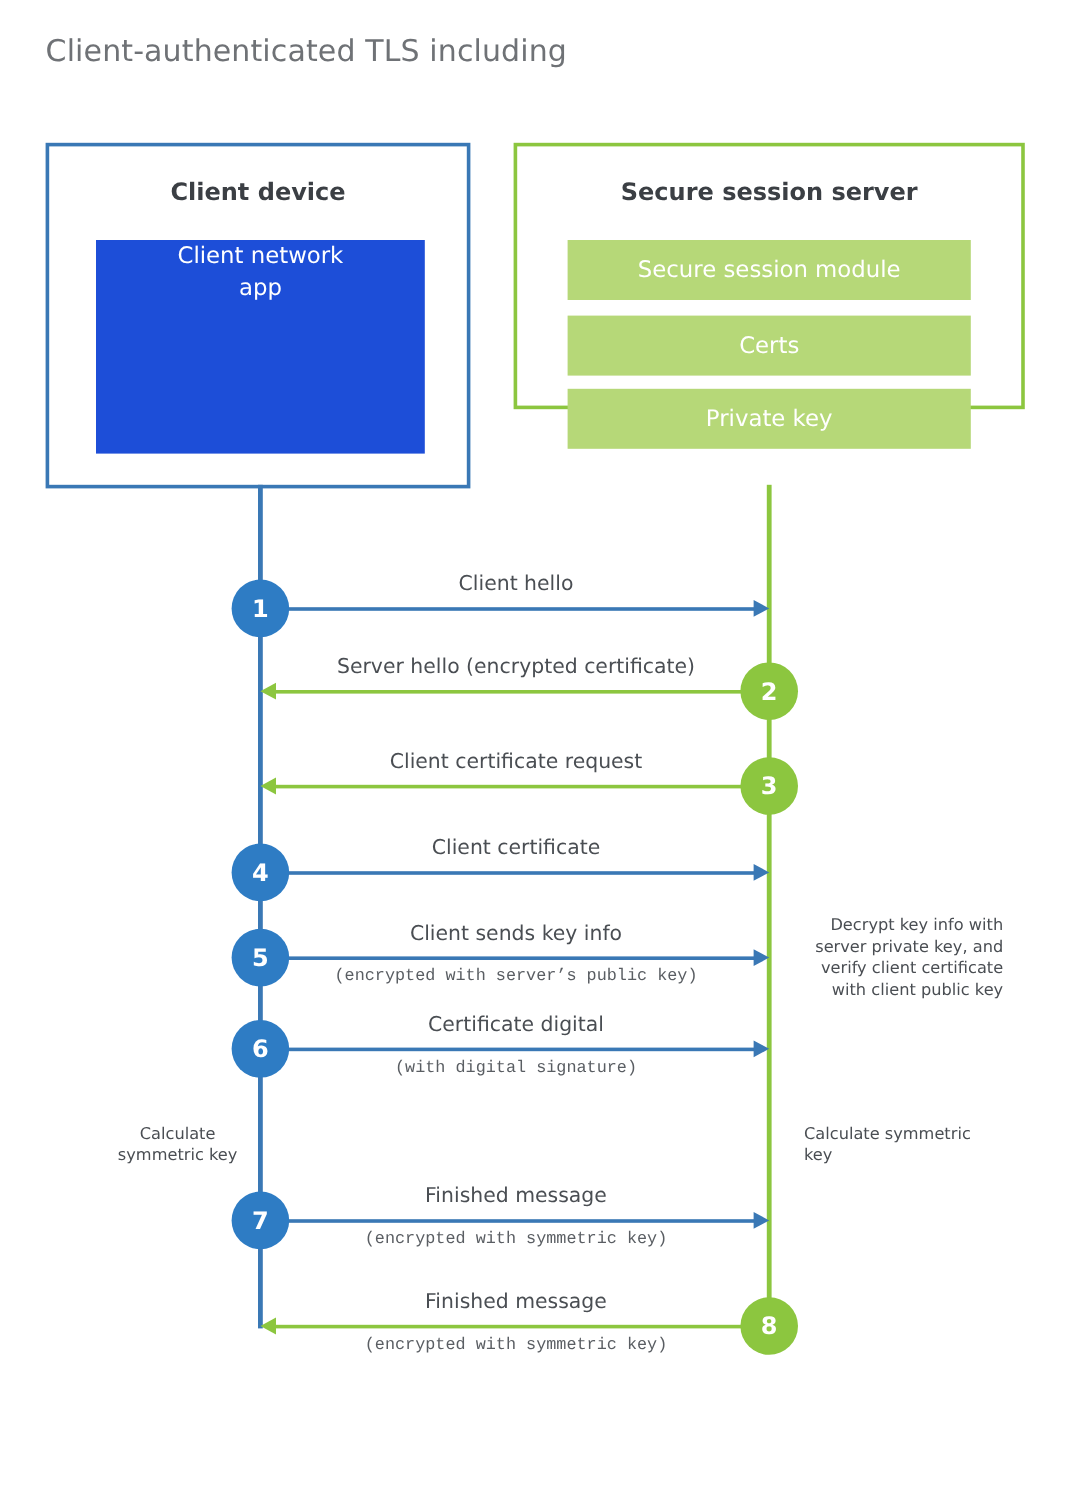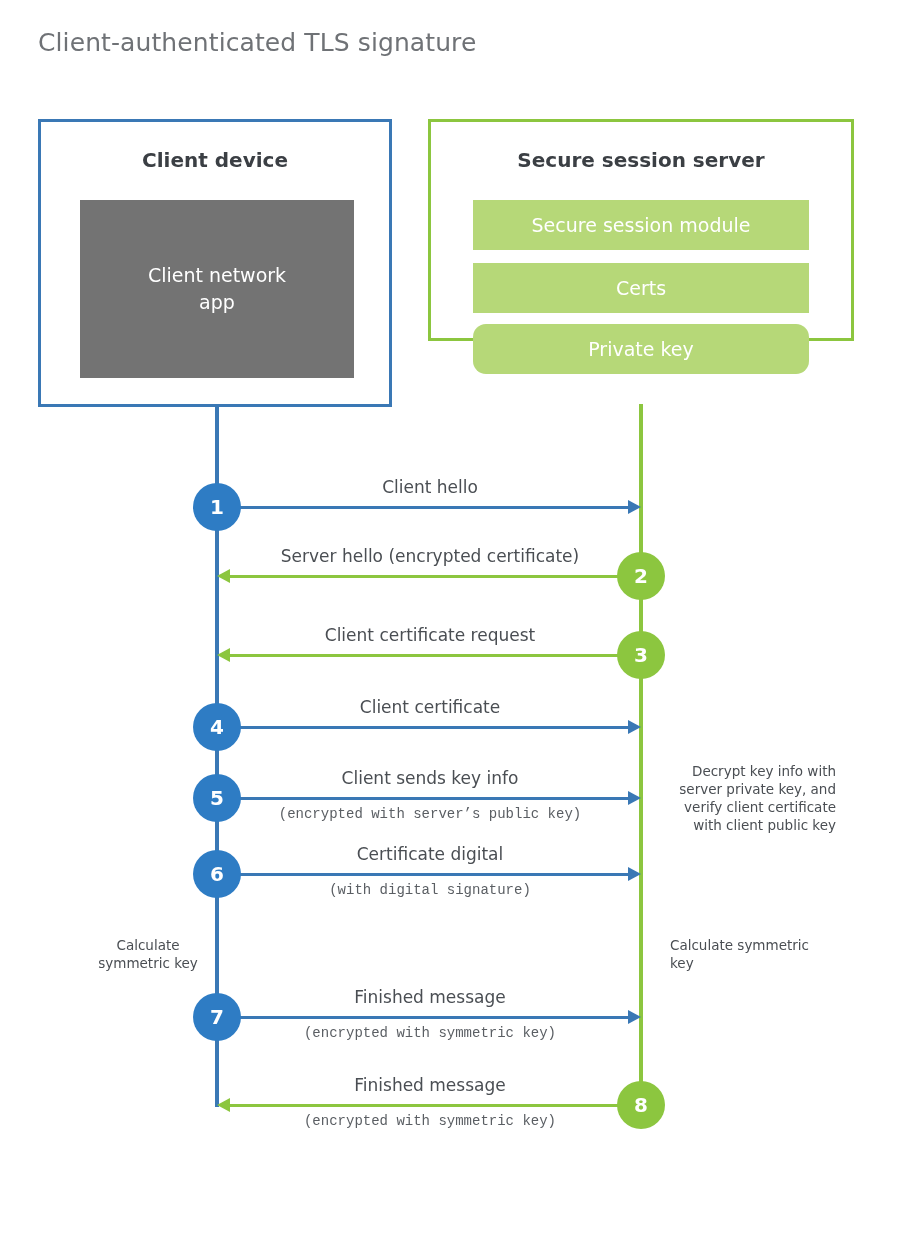--- a/index.html
+++ b/index.html
@@ -57,46 +57,46 @@
     font-weight: 700;
     color: #3b3f44;
   }
 
   #client-app-block {
     position: absolute;
     left: 39px;
     top: 78px;
     width: 274px;
     height: 178px;
-    background: #737373;
+    background: #1d4ed8;
     color: #ffffff;
     font-size: 19px;
     line-height: 27px;
     display: flex;
-    align-items: center;
+    align-items: flex-start;
     justify-content: center;
     text-align: center;
   }
 
   .server-bar {
     position: absolute;
     left: 42px;
     width: 336px;
     height: 50px;
     background: #b6d878;
     color: #ffffff;
     font-size: 19px;
     display: flex;
     align-items: center;
     justify-content: center;
     text-align: center;
   }
   #server-bar-0 { top: 78px; }
   #server-bar-1 { top: 141px; }
-  #server-bar-2 { top: 202px; border-radius: 13px; }
+  #server-bar-2 { top: 202px; }
 
   
   .lifeline {
     position: absolute;
     width: 4px;
   }
   #client-lifeline {
     left: 215px;
     top: 404px;
     height: 703px;
@@ -208,21 +208,21 @@
   #note-server-decrypt {
     left: 666px;
     top: 762px;
     width: 170px;
     text-align: right;
   }
 </style>
 </head>
 <body>
 
-<div id="diagram-title">Client-authenticated TLS signature</div>
+<div id="diagram-title">Client-authenticated TLS including</div>
 
 <div class="party-box" id="client-box">
   <div class="party-title">Client device</div>
   <div id="client-app-block">
     <span>Client network<br>app</span>
   </div>
 </div>
 
 <div class="party-box" id="server-box">
   <div class="party-title">Secure session server</div>

